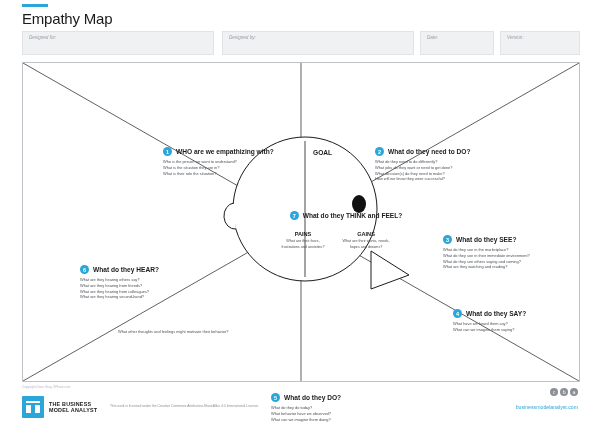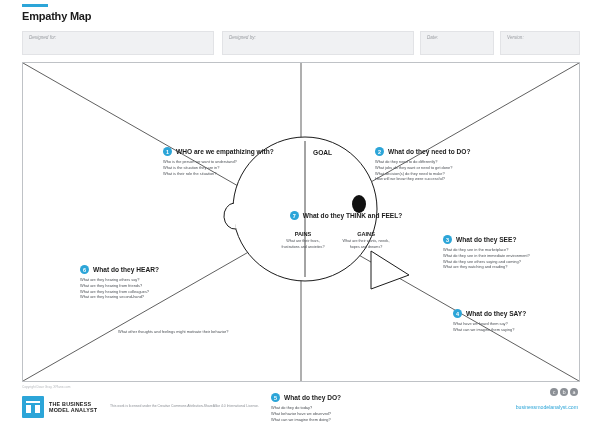--- a/index.html
+++ b/index.html
@@ -10,21 +10,21 @@
     overflow:hidden;
   }
   #page{
     position:relative;
     width:600px;height:424px;
     background:#ffffff;
   }
   
   .title{
     position:absolute;left:22px;top:10px;
-    font-size:11px;font-weight:bold;color:#1b1b1b;
+    font-size:15px;font-weight:normal;color:#1b1b1b;
     letter-spacing:-0.2px;
   }
   .title-rule{
     position:absolute;left:22px;top:4px;width:26px;height:3px;background:#2ca5d8;
   }
   
   .meta{
     position:absolute;top:31px;height:22px;
     background:#f0f1f3;border:1px solid #e2e3e6;
   }

